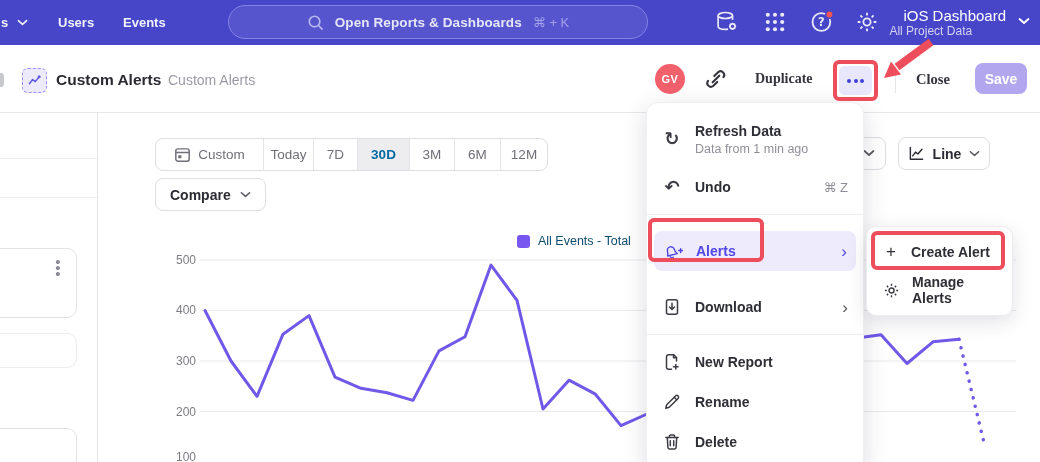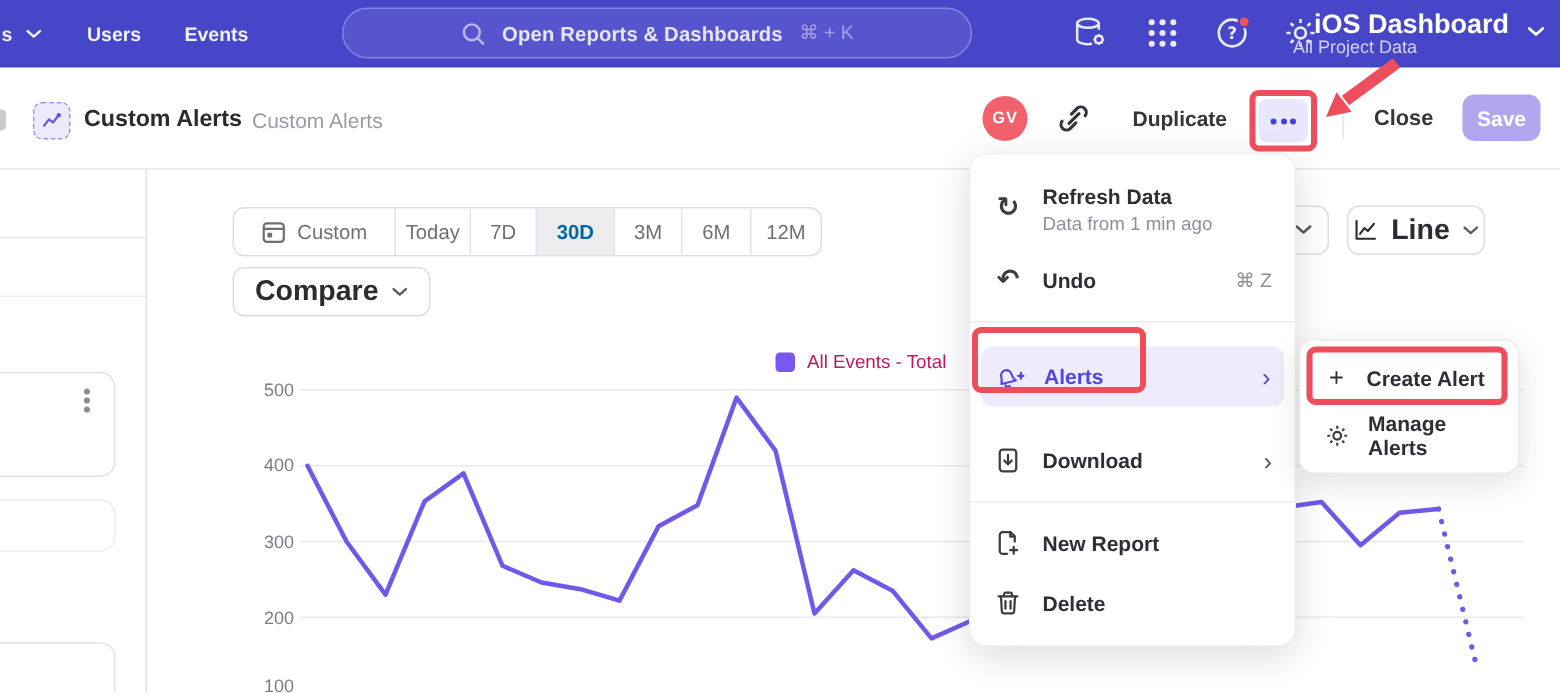--- a/index.html
+++ b/index.html
@@ -12,59 +12,59 @@
   svg { display:block; }
 
   
   .navbar { position:absolute; left:0; top:0; width:1040px; height:45px; background:#4846c8; z-index:3; }
   .nav-item { position:absolute; top:0; height:45px; display:flex; align-items:center; color:#f1f1fb; font-size:13px; font-weight:600; cursor:pointer; }
   .searchbar { position:absolute; left:228px; top:5px; width:420px; height:34px; background:#5755ce; border:1px solid #8482e4; border-radius:17px; display:flex; align-items:center; justify-content:center; gap:11px; color:#e6e6f8; }
   .searchbar .ph { font-size:13.5px; font-weight:600; letter-spacing:.1px; }
   .searchbar .sc { font-size:13px; color:#a3a1ea; font-weight:400; }
   .nav-icon { position:absolute; top:10px; width:24px; height:24px; color:#e9e9f8; cursor:pointer; }
   .project { position:absolute; right:34px; top:5px; height:36px; display:flex; flex-direction:column; align-items:flex-start; justify-content:center; color:#fff; cursor:pointer; }
-  .project .t { font-size:18px; font-weight:700; line-height:16px;margin-left:40px; }
+  .project .t { font-size:15px; font-weight:400; line-height:16px;margin-left:40px; }
   .project .s { font-size:12px; font-weight:400; color:#d3d2f4; line-height:14px;margin-left:26px; }
   .proj-chev { position:absolute; right:10px; top:17px; color:#fff; }
 
   
   .header { position:absolute; left:0; top:45px; width:1040px; height:68px; background:#fff; border-bottom:1px solid #e8e8ec; z-index:2; }
   .report-icon-box { position:absolute; left:22px; top:23px; width:25px; height:25px; background:#edeafc; border:1.5px dashed #9c8df2; border-radius:6px; display:flex; align-items:center; justify-content:center; color:#6258e8; }
   .page-title { position:absolute; left:56px; top:26px; font-size:15.5px; font-weight:700; color:#2a2a31; }
   .breadcrumb { position:absolute; left:168px; top:27px; font-size:14px; color:#9b9ba6; }
   .avatar { position:absolute; left:655px; top:19px; width:30px; height:30px; border-radius:50%; background:#f2606b; color:#fff; font-size:11px; font-weight:700; letter-spacing:.5px; display:flex; align-items:center; justify-content:center; cursor:pointer; }
   .hdr-link { position:absolute; left:705px; top:23px; width:22px; height:22px; color:#34343c; cursor:pointer; }
-  .hdr-text-btn { position:absolute; top:26px; font-size:14px; font-weight:600; color:#34343c; cursor:pointer; }
+  .hdr-text-btn { position:absolute; top:26px; font-size:14px; font-weight:600; color:#34343c; cursor:pointer;font-family:Liberation Serif, serif; }
   .more-btn { position:absolute; left:839px; top:21px; width:33px; height:29px; background:#e9e7fb; border-radius:6px; display:flex; align-items:center; justify-content:center; gap:2.5px; cursor:pointer; }
   .more-btn i { width:4px; height:4px; border-radius:50%; background:#4340d8; }
   .hdr-divider { position:absolute; left:895px; top:20px; width:1px; height:28px; background:#e6e6ea; }
   .save-btn { position:absolute; left:975px; top:18px; width:52px; height:31px; background:#b2a7ef; color:#fff; border:none; border-radius:8px; font-size:14px; font-weight:600; font-family:inherit; cursor:pointer; }
   .clipped-icon { position:absolute; left:0; top:28px; width:4px; height:14px; background:#c9c9d0; border-radius:0 3px 3px 0; }
 
   
   .sidebar { position:absolute; left:0; top:113px; width:98px; height:349px; background:#fff; border-right:1px solid #e5e5e9; overflow:hidden; z-index:1; }
   .sb-line { position:absolute; left:0; width:98px; height:1px; background:#ececf0; }
   .sb-card { position:absolute; left:-20px; width:97px; background:#fff; border:1px solid #e2e2e7; border-radius:10px; }
   .kebab { position:absolute; left:52px; top:144px; color:#8b8b95; font-size:15px; line-height:9px; letter-spacing:0; cursor:pointer; text-align:center; width:12px; }
   .kebab span { display:block; height:6px; }
 
   
   .seg-control { position:absolute; left:155px; top:138px; height:33px; display:flex; background:#fff; border:1px solid #dddde2; border-radius:8px; overflow:hidden; z-index:2; }
   .seg { display:flex; align-items:center; justify-content:center; gap:7px; font-size:13.5px; color:#6f6f79; border-right:1px solid #e4e4e8; cursor:pointer; }
   .seg:last-child { border-right:none; }
   .seg.selected { background:#ededf0; color:#0369a1; font-weight:700; }
-  .btn { position:absolute; height:33px; background:#fff; border:1px solid #dddde2; border-radius:8px; display:flex; align-items:center; font-size:19px; font-weight:600; color:#2b2b33; cursor:pointer; z-index:2; }
+  .btn { position:absolute; height:33px; background:#fff; border:1px solid #dddde2; border-radius:8px; display:flex; align-items:center; font-size:14px; font-weight:600; color:#2b2b33; cursor:pointer; z-index:2; }
   .chev { color:#5a5a63; }
 
   
   #chart-svg { position:absolute; left:0; top:0; z-index:1; pointer-events:none; }
   .ytick { position:absolute; left:160px; width:36px; text-align:right; font-size:12px; color:#7c7c86; z-index:1; }
   .legend { position:absolute; left:517px; top:234px; display:flex; align-items:center; gap:8px; z-index:1; }
   .legend .swatch { width:13px; height:13px; border-radius:3px; background:#7856f0; }
-  .legend .ltext { font-size:12.5px; color:#be185d; }
+  .legend .ltext { font-size:12.5px; color:#0c4a6e; }
 
   
   .menu { position:absolute; left:646px; top:102px; width:218px; background:#fff; border:1px solid #f0f0f2; border-radius:12px; box-shadow:0 6px 24px rgba(40,40,70,.16); padding:8px 0; z-index:5; }
   .menu-item { display:flex; align-items:center; height:40px; padding:0 15px; gap:13px; font-size:14px; font-weight:600; color:#2e2e36; cursor:pointer; }
   .menu-item .mi { width:20px; height:20px; color:#3c3c44; flex:0 0 auto; display:flex; align-items:center; justify-content:center; }
   .menu-item .short { margin-left:auto; font-size:13px; color:#8f8f99; font-weight:400; }
   .menu-item .arrow { margin-left:auto; font-size:17px; color:#55555e; font-weight:400; line-height:1; }
   .menu-refresh { height:56px; align-items:center; }
   .menu-refresh .txt { display:flex; flex-direction:column; gap:3px; }
   .menu-refresh .sub { font-size:12.5px; color:#90909a; font-weight:400; }
@@ -295,20 +295,29 @@
         <path d="M13.5 8V4.6L10.8 1.8H5.5a2 2 0 0 0-2 2v10.4a2 2 0 0 0 2 2h3"></path>
         <path d="M10.5 1.8v3h3"></path>
         <path d="M12.8 11.5v4.6M10.5 13.8h4.6"></path>
       </svg>
     </span>
     <span>New Report</span>
   </div>
   <div class="menu-item">
     <span class="mi">
       <svg width="18" height="18" viewBox="0 0 18 18" fill="none" stroke="currentColor" stroke-width="1.5" stroke-linecap="round" stroke-linejoin="round">
+        <path d="M2.8 15.2l.9-3.4 9.1-9.1a1.8 1.8 0 0 1 2.5 2.5l-9.1 9.1-3.4.9z"></path>
+        <line x1="11.2" y1="4.3" x2="13.7" y2="6.8"></line>
+      </svg>
+    </span>
+    <span>Rename</span>
+  </div>
+  <div class="menu-item">
+    <span class="mi">
+      <svg width="18" height="18" viewBox="0 0 18 18" fill="none" stroke="currentColor" stroke-width="1.5" stroke-linecap="round" stroke-linejoin="round">
         <path d="M2.8 4.6h12.4"></path>
         <path d="M6.4 4.6V3.2a1.1 1.1 0 0 1 1.1-1.1h3a1.1 1.1 0 0 1 1.1 1.1v1.4"></path>
         <path d="M4.3 4.6l.6 9.9a1.5 1.5 0 0 0 1.5 1.4h5.2a1.5 1.5 0 0 0 1.5-1.4l.6-9.9"></path>
         <line x1="7.3" y1="7.8" x2="7.3" y2="12.8"></line>
           <line x1="10.7" y1="7.8" x2="10.7" y2="12.8"></line>
       </svg>
     </span>
     <span>Delete</span>
   </div>
 </div>

